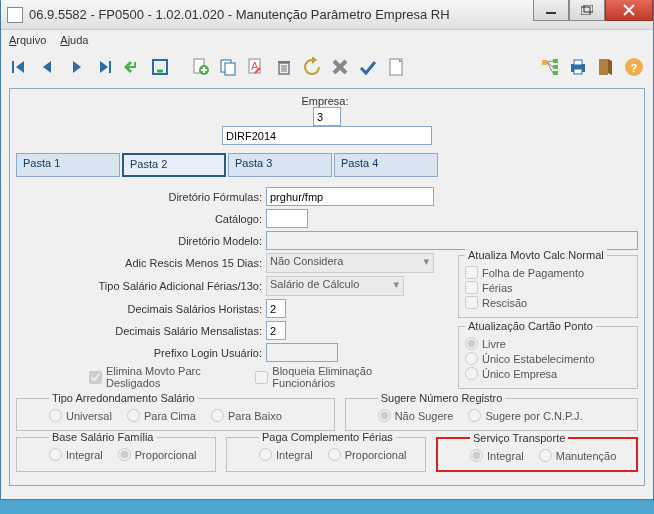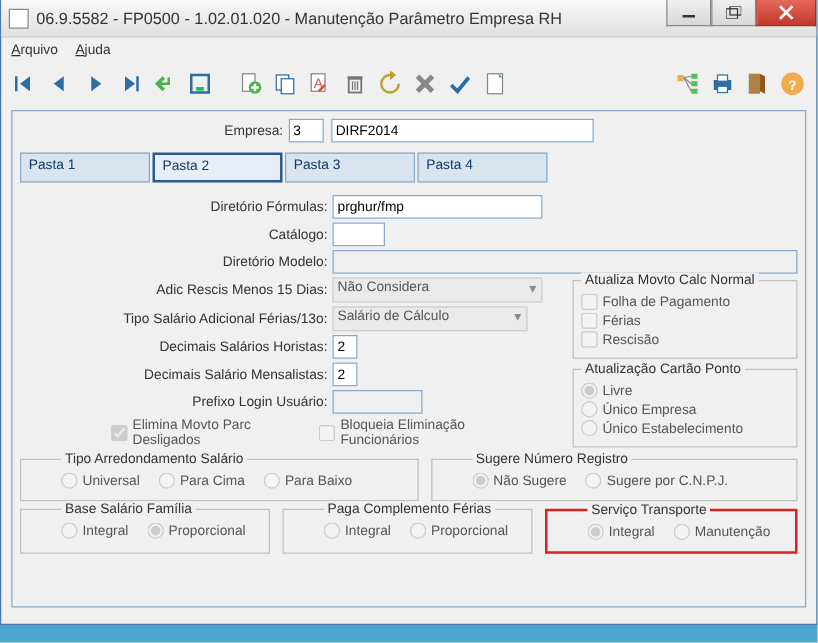--- a/index.html
+++ b/index.html
@@ -186,21 +186,21 @@
       </div>
     <div class="tbtn">
         <svg viewBox="0 0 20 20">
           <circle cx="10" cy="10" r="9" fill="#f0ad4e"></circle>
           <text x="6.5" y="15" font-size="14" fill="#fff" font-weight="bold">?</text>
         </svg>
       </div>
   </div>
 
   <div class="content">
-    <div class="row" style="justify-content:center; margin-bottom:8px;">
+    <div class="row" style="justify-content:center; margin-bottom:8px;flex-direction:column;">
       <span class="lbl">Empresa:</span>
       <input class="inp" style="width: 28px;" value="3">
       <div style="width:6px"></div>
       <input class="inp" style="width: 210px;" value="DIRF2014">
     </div>
 
     <div class="tabs">
       <div class="tab">Pasta 1</div>
       <div class="tab active">Pasta 2</div>
       <div class="tab">Pasta 3</div>
@@ -221,21 +221,21 @@
     </div>
 
     <div class="form-area">
       <div class="form-left">
         <div class="row">
           <span class="lbl" style="width:250px">Adic Rescis Menos 15 Dias:</span>
           <div class="sel" style="width:168px"><span>Não Considera</span></div>
         </div>
         <div class="row">
           <span class="lbl" style="width:250px">Tipo Salário Adicional Férias/13o:</span>
-          <div class="sel" style="width:156px"><span>Salário de Cálculo</span></div>
+          <div class="sel" style="width:138px"><span>Salário de Cálculo</span></div>
         </div>
         <div class="row">
           <span class="lbl" style="width:250px">Decimais Salários Horistas:</span>
           <input class="inp" style="width: 20px;" value="2">
         </div>
         <div class="row">
           <span class="lbl" style="width:250px">Decimais Salário Mensalistas:</span>
           <input class="inp" style="width: 20px;" value="2">
         </div>
         <div class="row">
@@ -275,25 +275,25 @@
         </div>
         <div class="fieldset" style="margin-top:8px">
           <span class="legend">Atualização Cartão Ponto</span>
           <div style="margin-top:-6px">
             <label class="rad" style="display:flex;margin:2px 0">
                 <input type="radio" disabled="" checked="" style="">
                 <span>Livre</span>
               </label>
             <label class="rad" style="display:flex;margin:2px 0">
                 <input type="radio" disabled="" style="">
-                <span>Único Empresa</span>
+                <span>Único Estabelecimento</span>
               </label>
             <label class="rad" style="display:flex;margin:2px 0">
                 <input type="radio" disabled="" style="">
-                <span>Único Estabelecimento</span>
+                <span>Único Empresa</span>
               </label>
           </div>
         </div>
       </div>
     </div>
 
     <div class="halfrow">
       <div class="fieldset fs-block" style="flex:1.1">
         <span class="legend">Tipo Arredondamento Salário</span>
         <div style="margin-top:-4px">

